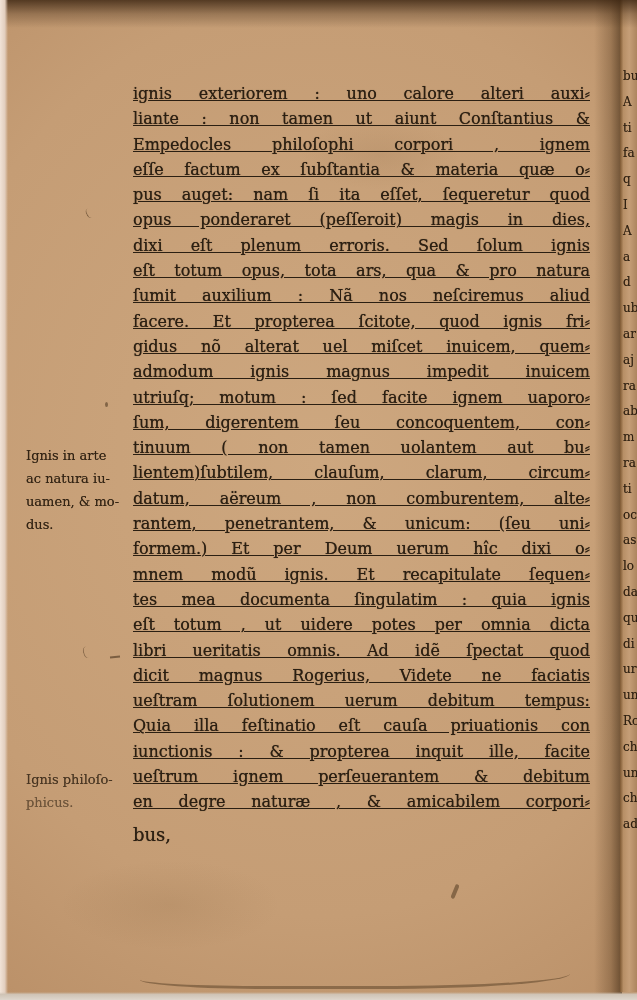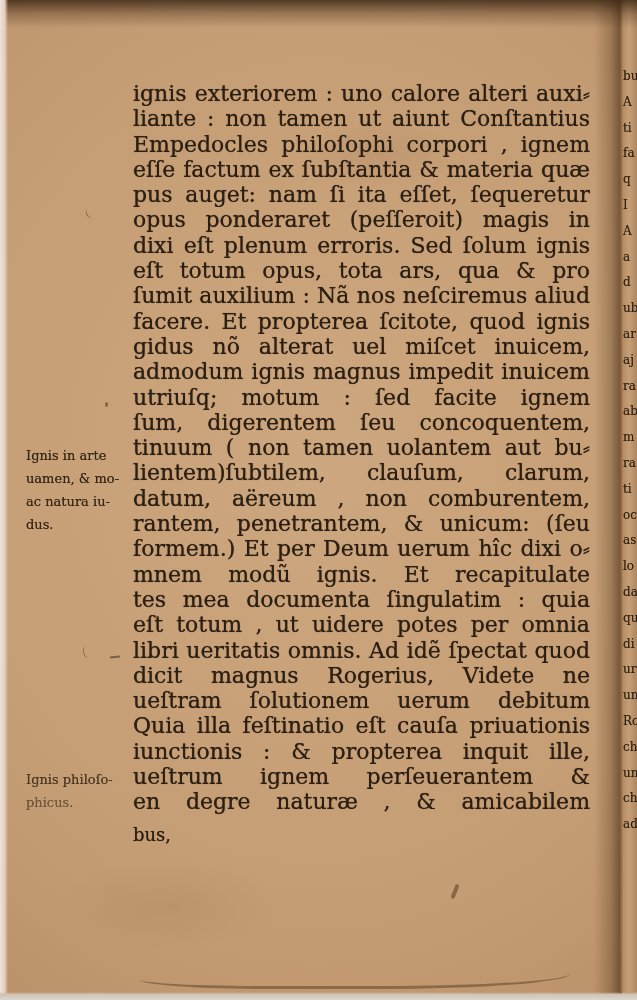--- a/index.html
+++ b/index.html
@@ -22,23 +22,23 @@
   .facing-edge{position:absolute;top:0;bottom:8px;right:0;width:17px;overflow:hidden;
     background:linear-gradient(90deg,#7d5832 0,#b78f66 20%,#c59e77 55%,#ad855f 100%);margin-left:34px;}
   .frag-col{position:absolute;left:3px;top:64px;width:16px;}
   .frag{display:block;height:25.8px;line-height:25.8px;font-size:12px;
     color:rgba(40,26,12,.88);text-shadow:0 0 .6px rgba(40,26,12,.6);}
 
   .running-title{position:absolute;left:133px;top:44px;width:457px;text-align:center;
     font-weight:bold;font-size:19px;letter-spacing:5px;color:#2b1f12;
     text-shadow:0 0 1px rgba(43,31,18,.7);}
   .body-block{position:absolute;left:133px;top:81px;width:457px;}
-  .bl{height:25.3px;line-height:25.3px;font-size:22px;color:#2b1f12;
+  .bl{height:25.3px;line-height:25.3px;font-size:16px;color:#2b1f12;
     text-align:justify;text-align-last:justify;overflow:hidden;
-    text-shadow:0 0 .7px rgba(43,31,18,.85);}
+    text-shadow:0 0 .7px rgba(43,31,18,.85);text-decoration:underline;}
   .catchword{position:absolute;left:133px;top:824px;width:450px;text-align:left;
     font-size:18px;color:#2b1f12;text-shadow:0 0 .7px rgba(43,31,18,.85);}
 
   .margin-note{position:absolute;left:26px;width:114px;font-size:13px;line-height:23px;
     color:#33U2414;color:#332414;text-shadow:0 0 .6px rgba(51,36,20,.65);}
   .note-1{top:444px;}
   .note-2{top:768px;opacity:.85;}
   .note-2 .nl:last-child{opacity:.7;filter:blur(.3px);}
 
   .mark{position:absolute;pointer-events:none;}
@@ -68,21 +68,21 @@
     <div class="bl">ignis exteriorem : uno calore alteri auxi⸗</div>
     <div class="bl">liante : non tamen ut aiunt Conſtantius &amp;</div>
     <div class="bl">Empedocles philoſophi corpori , ignem</div>
     <div class="bl">eſſe factum ex ſubſtantia &amp; materia quæ o⸗</div>
     <div class="bl">pus auget: nam ſi ita eſſet, ſequeretur quod</div>
     <div class="bl">opus ponderaret (peſſeroit) magis in dies,</div>
     <div class="bl">dixi eſt plenum erroris. Sed ſolum ignis</div>
     <div class="bl">eſt totum opus, tota ars, qua &amp; pro natura</div>
     <div class="bl">ſumit auxilium : Nã nos neſciremus aliud</div>
     <div class="bl">facere. Et propterea ſcitote, quod ignis fri⸗</div>
-    <div class="bl">gidus nõ alterat uel miſcet inuicem, tamen⸗</div>
+    <div class="bl">gidus nõ alterat uel miſcet inuicem, quem⸗</div>
     <div class="bl">admodum ignis magnus impedit inuicem</div>
     <div class="bl">utriuſq; motum : ſed facite ignem uaporo⸗</div>
     <div class="bl">ſum, digerentem ſeu concoquentem, con⸗</div>
     <div class="bl">tinuum ( non tamen uolantem aut bu⸗</div>
     <div class="bl">lientem)ſubtilem, clauſum, clarum, circum⸗</div>
     <div class="bl">datum, aëreum , non comburentem, alte⸗</div>
     <div class="bl">rantem, penetrantem, &amp; unicum: (ſeu uni⸗</div>
     <div class="bl">formem.) Et per Deum uerum hîc dixi o⸗</div>
     <div class="bl">mnem modũ ignis. Et recapitulate ſequen⸗</div>
     <div class="bl">tes mea documenta ſingulatim : quia ignis</div>
@@ -93,22 +93,22 @@
     <div class="bl">Quia illa feſtinatio eſt cauſa priuationis con</div>
     <div class="bl">iunctionis : &amp; propterea inquit ille, facite</div>
     <div class="bl">ueſtrum ignem perſeuerantem &amp; debitum</div>
     <div class="bl">en degre naturæ , &amp; amicabilem corpori⸗</div>
   </div>
 
   <div class="catchword">bus,</div>
 
   <div class="margin-note note-1">
     <div class="nl">Ignis in arte</div>
+    <div class="nl">ac natura iu-</div>
     <div class="nl">uamen, &amp; mo-</div>
-    <div class="nl">ac natura iu-</div>
     <div class="nl">dus.</div>
   </div>
 
   <div class="margin-note note-2">
     <div class="nl">Ignis philoſo-</div>
     <div class="nl">phicus.</div>
   </div>
 
   <div class="mark mark-curl1"></div>
   <div class="mark mark-dot"></div>

